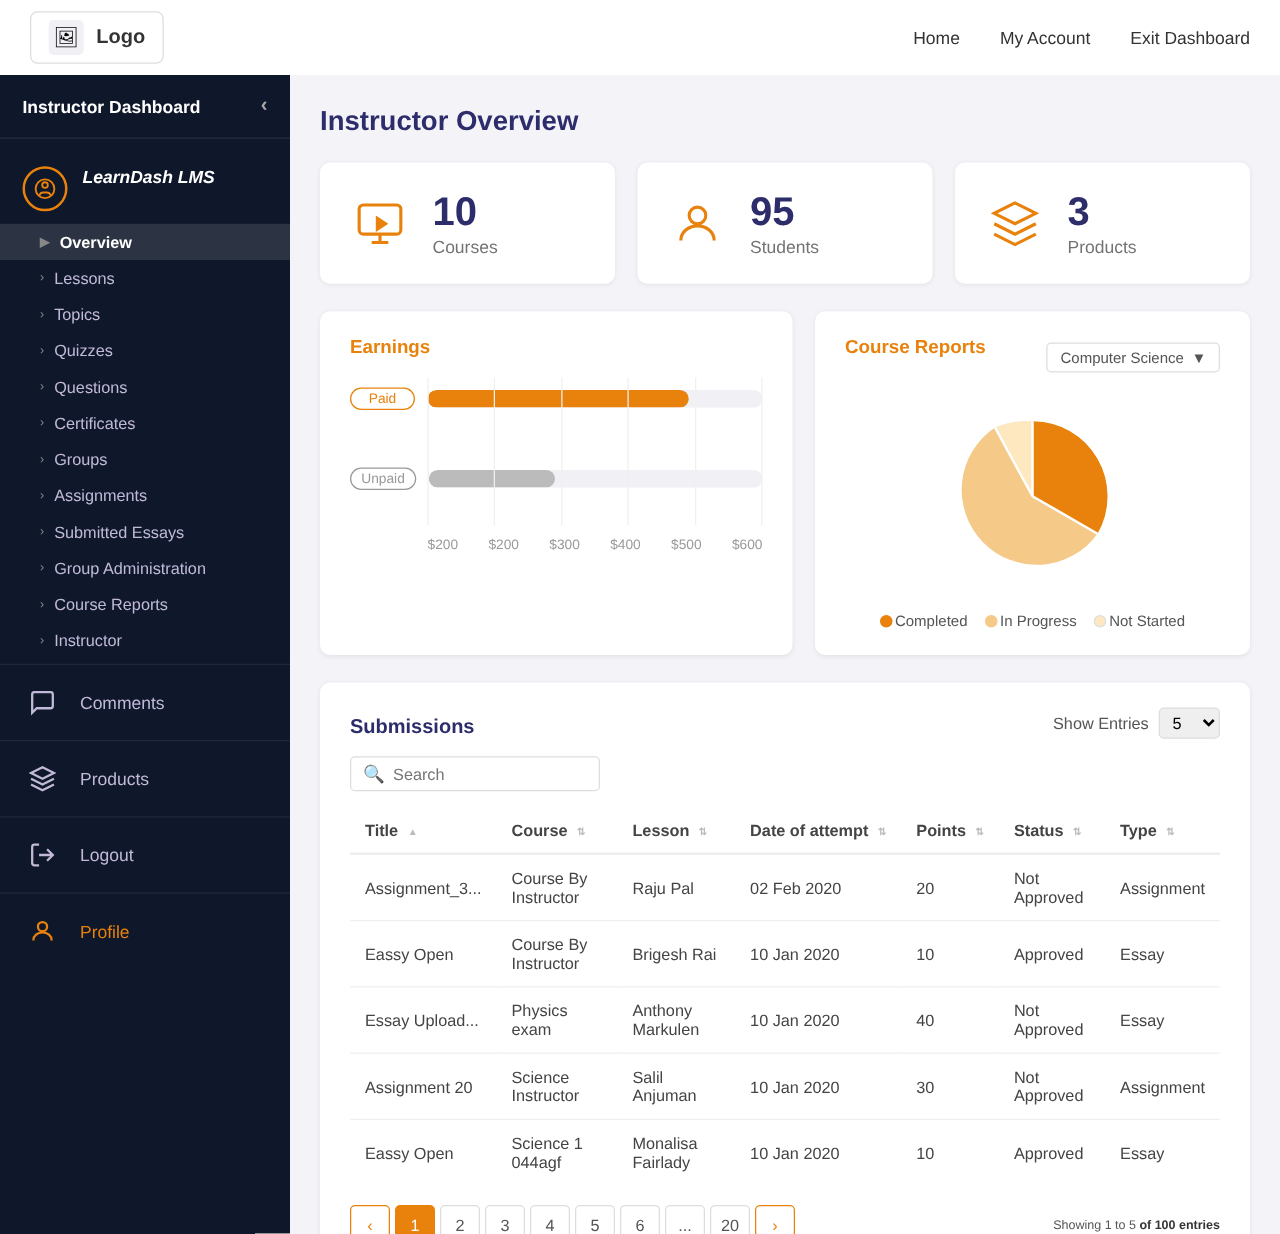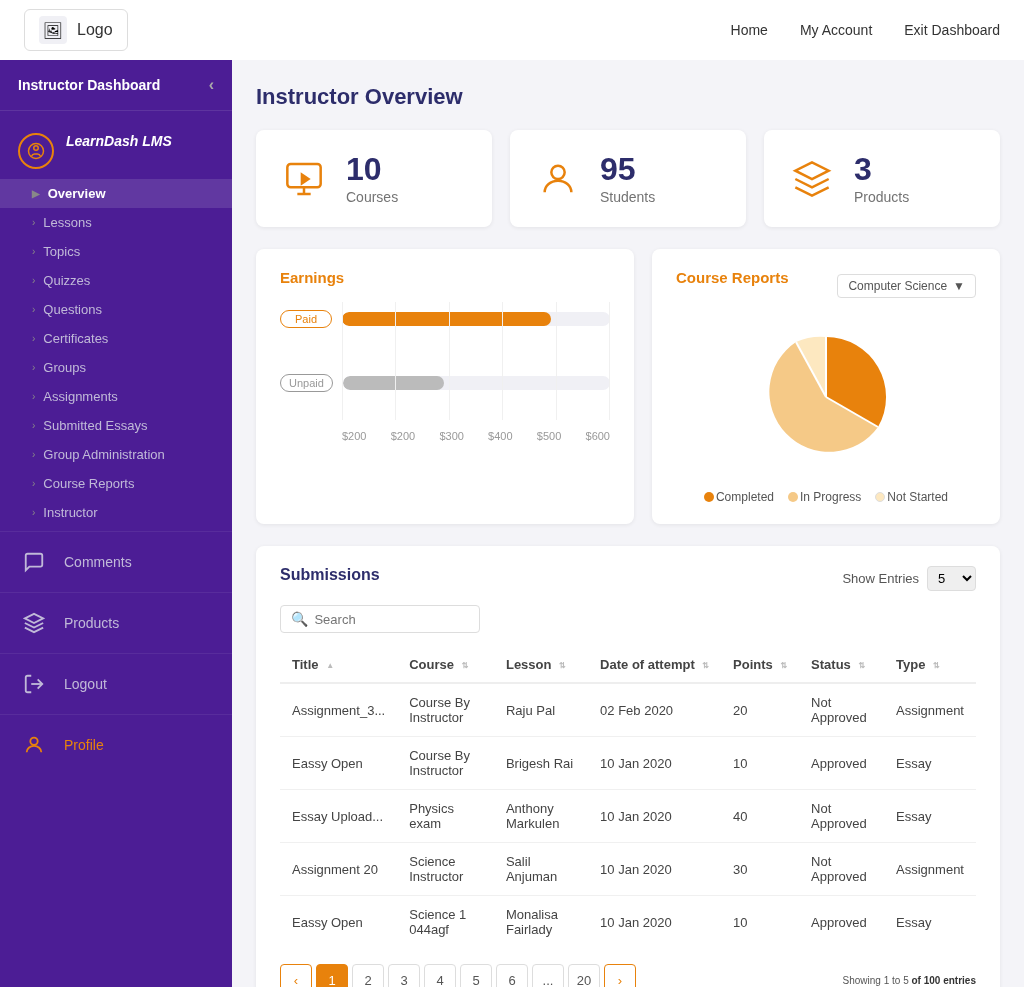--- a/index.html
+++ b/index.html
@@ -24,35 +24,35 @@
       padding: 6px 14px;
       border-radius: 6px;
     }
     .logo-icon {
       width: 28px; height: 28px;
       background: #f0f0f5;
       border-radius: 4px;
       display: flex; align-items: center; justify-content: center;
       font-size: 16px;
     }
-    .logo-text { font-size: 16px; font-weight: 400; color: #333; }
+    .logo-text { font-size: 16px; font-weight: 700; color: #333; }
     .nav-links { display: flex; gap: 32px; }
     .nav-link { font-size: 14px; color: #333; text-decoration: none; cursor: pointer; }
 
     
     .layout {
       display: flex;
       flex: 1;
       overflow: hidden;
     }
 
     
     .sidebar {
       width: 232px;
-      background: #4c1d95;
+      background: #0f172a;
       color: #fff;
       display: flex;
       flex-direction: column;
       flex-shrink: 0;
       overflow-y: auto;
     }
     .sidebar-header {
       display: flex;
       align-items: center;
       justify-content: space-between;
@@ -289,21 +289,21 @@
 
     
     .submissions-card {
       background: #fff;
       border-radius: 8px;
       padding: 20px 24px;
       box-shadow: 0 1px 4px rgba(0,0,0,0.07);
     }
     .submissions-header {
       display: flex;
-      align-items: flex-start;
+      align-items: flex-end;
       justify-content: space-between;
       margin-bottom: 14px;
     }
     .submissions-title {
       font-size: 16px;
       font-weight: 600;
       color: #2d2d6b;
     }
     .show-entries {
       display: flex;

